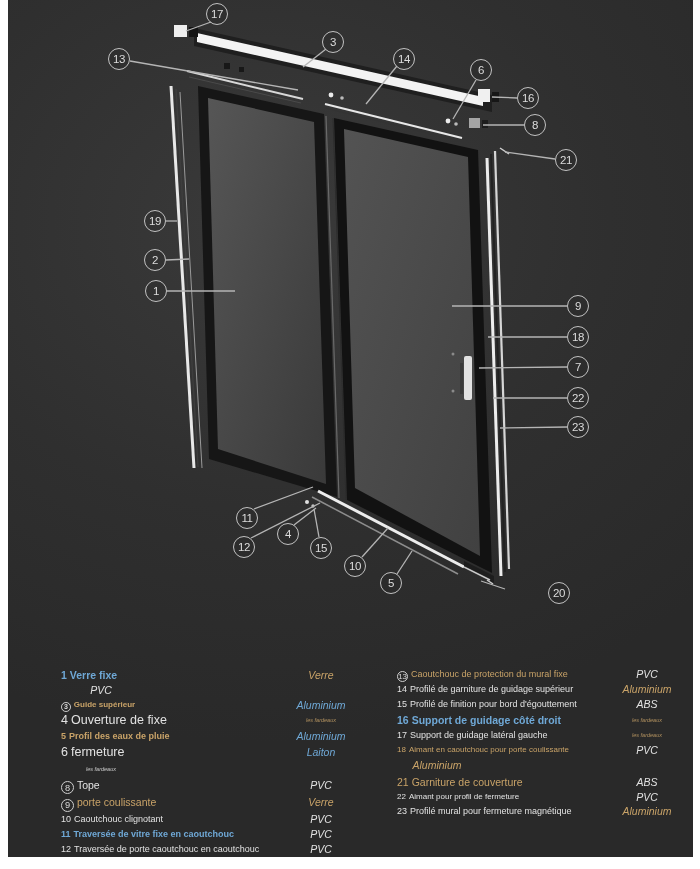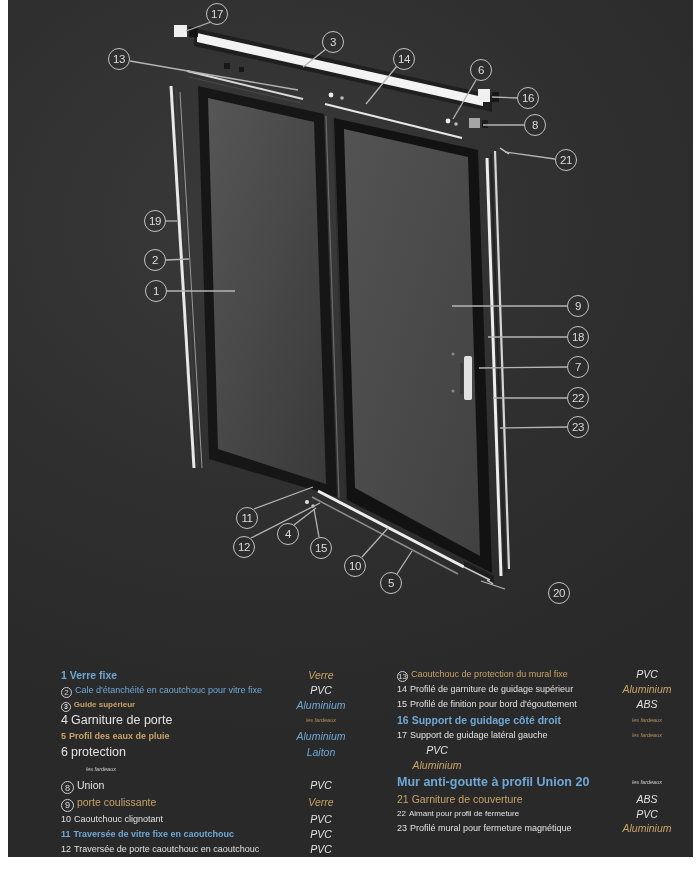--- a/index.html
+++ b/index.html
@@ -166,44 +166,43 @@
     <div class="callout" style="left: 380px; top: 572px;">5</div>
     <div class="callout" style="left: 505px; top: 582px; margin-left: 43px;">20</div>
   </div>
 
 <div id="legend-left" class="legend-col">
     <div class="lrow sz-m bold">
       <div class="lab c-blue"><span class="num">1</span><span>Verre fixe</span></div>
       <div class="mat c-tan">Verre</div>
     </div>
     <div class="lrow sz-s">
-      <div class="lab c-blue"><span class="num circ">2</span><span>Cale d'étanchéité en caoutchouc pour vitre fixe</span></div>
       <div class="mat c-white">PVC</div>
     </div>
     <div class="lrow sz-xs bold">
       <div class="lab c-tan"><span class="num circ">3</span><span>Guide supérieur</span></div>
       <div class="mat c-blue">Aluminium</div>
     </div>
     <div class="lrow sz-l">
-      <div class="lab c-white"><span class="num">4</span><span>Garniture de porte</span></div>
+      <div class="lab c-white"><span class="num">4</span><span>Ouverture de fixe</span></div>
       <div class="mat c-tan tiny">les fardeaux</div>
     </div>
     <div class="lrow sz-s bold">
       <div class="lab c-tan"><span class="num">5</span><span>Profil des eaux de pluie</span></div>
       <div class="mat c-blue">Aluminium</div>
     </div>
     <div class="lrow sz-l">
-      <div class="lab c-white"><span class="num">6</span><span>protection</span></div>
+      <div class="lab c-white"><span class="num">6</span><span>fermeture</span></div>
       <div class="mat c-blue">Laiton</div>
     </div>
     <div class="lrow sz-m">
       <div class="mat c-white tiny">les fardeaux</div>
     </div>
     <div class="lrow sz-m">
-      <div class="lab c-white"><span class="num circ">8</span><span>Union</span></div>
+      <div class="lab c-white"><span class="num circ">8</span><span>Tope</span></div>
       <div class="mat c-white">PVC</div>
     </div>
     <div class="lrow sz-m">
       <div class="lab c-tan"><span class="num circ">9</span><span>porte coulissante</span></div>
       <div class="mat c-tan">Verre</div>
     </div>
     <div class="lrow sz-s">
       <div class="lab c-white"><span class="num">10</span><span>Caoutchouc clignotant</span></div>
       <div class="mat c-white">PVC</div>
     </div>
@@ -231,29 +230,26 @@
     </div>
     <div class="lrow sz-m bold">
       <div class="lab c-blue"><span class="num">16</span><span>Support de guidage côté droit</span></div>
       <div class="mat c-tan tiny">les fardeaux</div>
     </div>
     <div class="lrow sz-s">
       <div class="lab c-white"><span class="num">17</span><span>Support de guidage latéral gauche</span></div>
       <div class="mat c-tan tiny">les fardeaux</div>
     </div>
     <div class="lrow sz-xs">
+      <div class="lab c-tan"><span class="num">18</span><span>Aimant en caoutchouc pour porte coulissante</span></div>
       <div class="mat c-white">PVC</div>
     </div>
     <div class="lrow sz-l">
       <div class="mat c-tan">Aluminium</div>
     </div>
-    <div class="lrow sz-l bold">
-      <div class="lab c-blue"><span>Mur anti-goutte à profil Union 20</span></div>
-      <div class="mat c-white tiny">les fardeaux</div>
-    </div>
     <div class="lrow sz-m">
       <div class="lab c-tan"><span class="num">21</span><span>Garniture de couverture</span></div>
       <div class="mat c-white">ABS</div>
     </div>
     <div class="lrow sz-xs">
       <div class="lab c-white"><span class="num">22</span><span>Aimant pour profil de fermeture</span></div>
       <div class="mat c-white">PVC</div>
     </div>
     <div class="lrow sz-s">
       <div class="lab c-white"><span class="num">23</span><span>Profilé mural pour fermeture magnétique</span></div>

